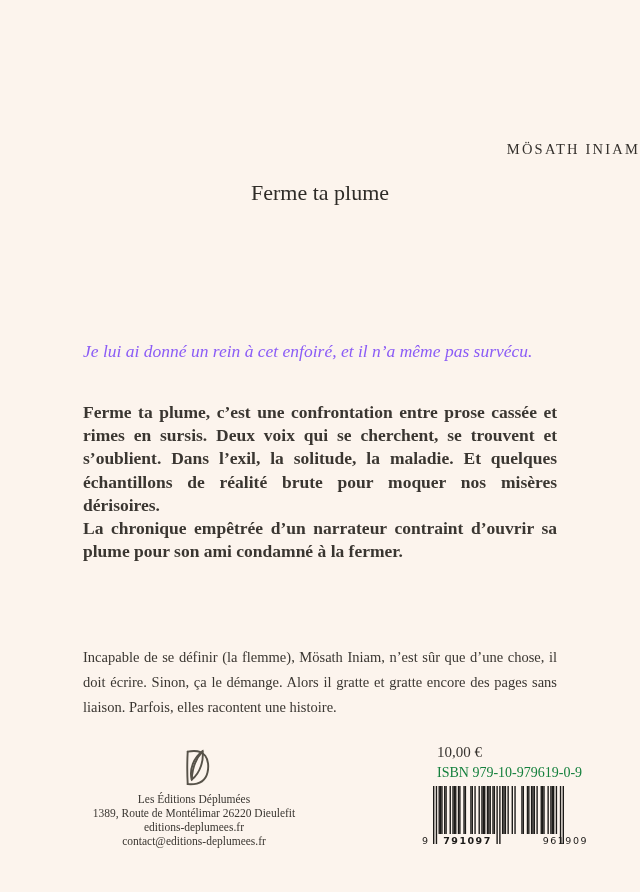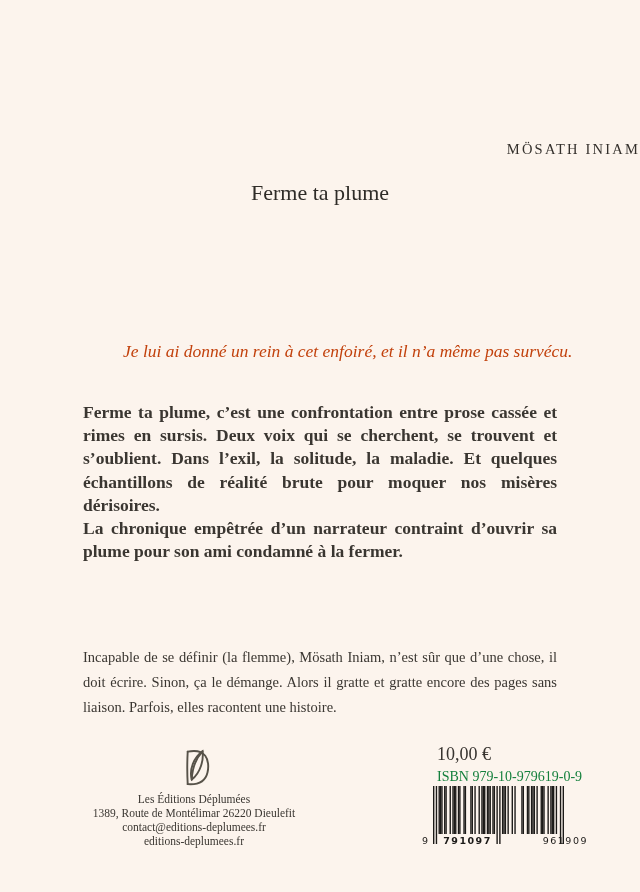--- a/index.html
+++ b/index.html
@@ -20,22 +20,21 @@
   .book-title{
     position:absolute;top:180px;left:0;right:0;
     text-align:center;
     font-size:22px;
     color:#2f2c28;
   }
   .pull-quote{
     position:absolute;top:341px;left:83px;width:478px;
     font-style:italic;
     font-size:17.5px;line-height:21.5px;
-    color:#c2410c;
-    margin-left:40px;
+    color:#8b5cf6;
   }
   .synopsis{
     position:absolute;top:401px;left:83px;width:474px;
     font-size:17.5px;line-height:23.2px;
     text-align:justify;
     color:#3a3631;
   }
   .synopsis p{margin:0;font-weight:bold;}
   .author-bio{
     position:absolute;top:633px;left:83px;width:474px;
@@ -51,21 +50,21 @@
     color:#3a3631;
   }
   .publisher .logo{
     display:block;margin:0 auto 3px auto;
     width:36px;height:44px;
   }
   .publisher .line{white-space:nowrap;}
   .sale-info{
     position:absolute;top:744px;left:437px;
   }
-  .price{font-size:18px;color:#37332f;}
+  .price{font-size:15px;color:#37332f;}
   .isbn{font-size:14px;margin-top:4px;color:#15803d;white-space:nowrap;}
   .barcode{
     position:absolute;top:786px;left:433px;
     width:131px;height:68px;
   }
   .barcode svg{position:absolute;top:0;left:0;}
   .bc-digit{
     position:absolute;
     font-family:"DejaVu Sans", sans-serif;
     font-size:9.5px;color:#1c1a18;
@@ -95,22 +94,22 @@
 
   <div class="publisher">
     <svg class="logo" viewBox="0 0 40 48" fill="none" stroke="#575249" stroke-width="2.1" stroke-linecap="round">
       <path d="M13 7 C12.4 18 12.4 32 13 43"></path>
       <path d="M13 7 C20 5.5 28 6 32.5 11.5 C36 16 36.5 24 35 30 C33 38.5 26 44 13 43"></path>
       <path d="M17.5 38 C14.5 27 19.5 13.5 29.5 6.5 C30.8 16 27.5 30 17.5 38 Z"></path>
       <path d="M17.5 38 C18 27 22 14.5 29.5 6.5"></path>
     </svg>
     <div class="line">Les Éditions Déplumées</div>
     <div class="line">1389, Route de Montélimar 26220 Dieulefit</div>
+    <div class="line">editions-deplumees.fr</div>
     <div class="line">contact@editions-deplumees.fr</div>
-    <div class="line">editions-deplumees.fr</div>
   </div>
 
   <div class="sale-info">
     <div class="price">10,00 €</div>
     <div class="isbn">ISBN 979-10-979619-0-9</div>
   </div>
 
   <div class="barcode">
     <svg id="barcode-svg" width="131" height="58" viewBox="0 0 131 58">
         <rect x="0.00" y="0" width="1.38" height="58" fill="#1c1a18"></rect>

